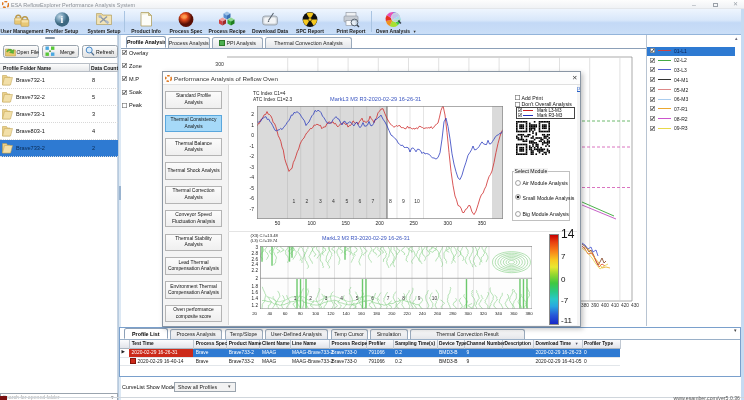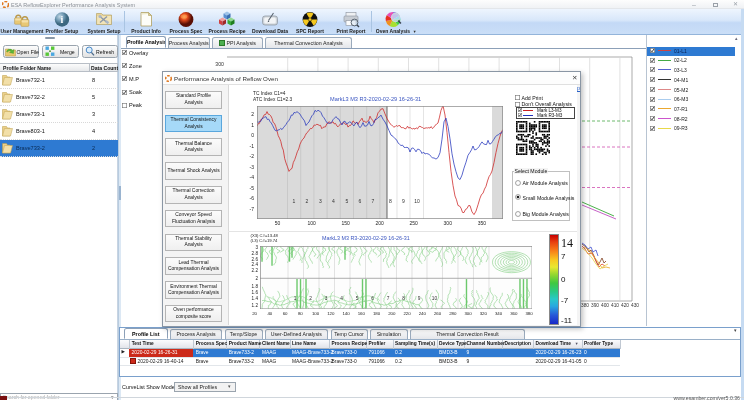--- a/index.html
+++ b/index.html
@@ -959,17 +959,17 @@
 <div style="position:absolute;z-index:11;left:400.1px;top:311px;font-size:4.4px;line-height:5.4px;color:#222;white-space:nowrap;width:14px;text-align:center;">220</div>
 <div style="position:absolute;z-index:11;left:415.35px;top:311px;font-size:4.4px;line-height:5.4px;color:#222;white-space:nowrap;width:14px;text-align:center;">240</div>
 <div style="position:absolute;z-index:11;left:430.6px;top:311px;font-size:4.4px;line-height:5.4px;color:#222;white-space:nowrap;width:14px;text-align:center;">260</div>
 <div style="position:absolute;z-index:11;left:445.85px;top:311px;font-size:4.4px;line-height:5.4px;color:#222;white-space:nowrap;width:14px;text-align:center;">280</div>
 <div style="position:absolute;z-index:11;left:461.1px;top:311px;font-size:4.4px;line-height:5.4px;color:#222;white-space:nowrap;width:14px;text-align:center;">300</div>
 <div style="position:absolute;z-index:11;left:476.35px;top:311px;font-size:4.4px;line-height:5.4px;color:#222;white-space:nowrap;width:14px;text-align:center;">320</div>
 <div style="position:absolute;z-index:11;left:491.6px;top:311px;font-size:4.4px;line-height:5.4px;color:#222;white-space:nowrap;width:14px;text-align:center;">340</div>
 <div style="position:absolute;z-index:11;left:506.85px;top:311px;font-size:4.4px;line-height:5.4px;color:#222;white-space:nowrap;width:14px;text-align:center;">360</div>
 <div style="position:absolute;z-index:11;left:522.1px;top:311px;font-size:4.4px;line-height:5.4px;color:#222;white-space:nowrap;width:14px;text-align:center;">380</div>
 <div class="abs" style="z-index:11;left:549px;top:234px;width:10px;height:91px;background:linear-gradient(#c80000,#e84010 8%,#f88018 18%,#f8c820 28%,#e8e830 36%,#98d830 44%,#40c840 54%,#28c888 64%,#28c8c8 72%,#28a8e0 80%,#2858d8 90%,#1828c8);border:0.5px solid #888;"></div>
-<div style="position:absolute;z-index:11;left:561px;top:239px;font-size:12px;line-height:9px;color:#111;white-space:nowrap;font-family:Liberation Serif, serif;">14</div>
+<div style="position:absolute;z-index:11;left:561px;top:230px;font-size:12px;line-height:9px;color:#111;white-space:nowrap;">14</div>
 <div style="position:absolute;z-index:11;left:561px;top:252.0px;font-size:8px;line-height:9px;color:#111;white-space:nowrap;">7</div>
 <div style="position:absolute;z-index:11;left:561px;top:274.5px;font-size:8px;line-height:9px;color:#111;white-space:nowrap;">0</div>
 <div style="position:absolute;z-index:11;left:561px;top:295.5px;font-size:8px;line-height:9px;color:#111;white-space:nowrap;">-7</div>
 <div style="position:absolute;z-index:11;left:561px;top:315.5px;font-size:8px;line-height:9px;color:#111;white-space:nowrap;">-11</div>
 <div class="abs" style="left:0;top:396px;width:7px;height:4px;background:#7a1010;"></div>
 </body></html>

